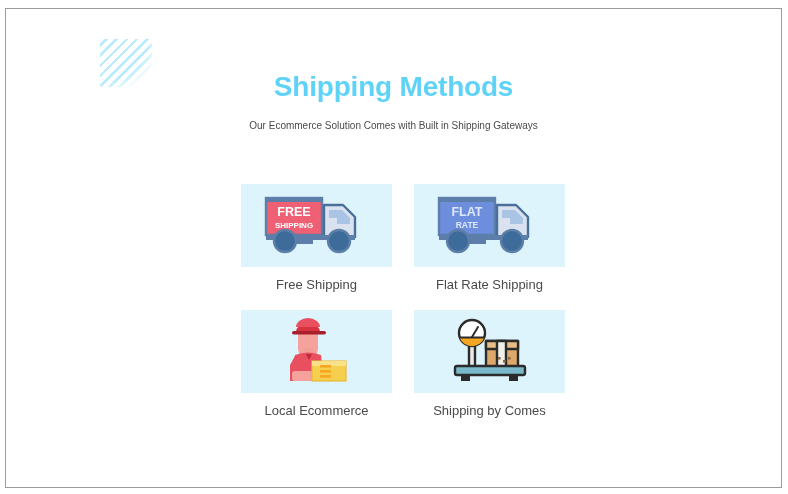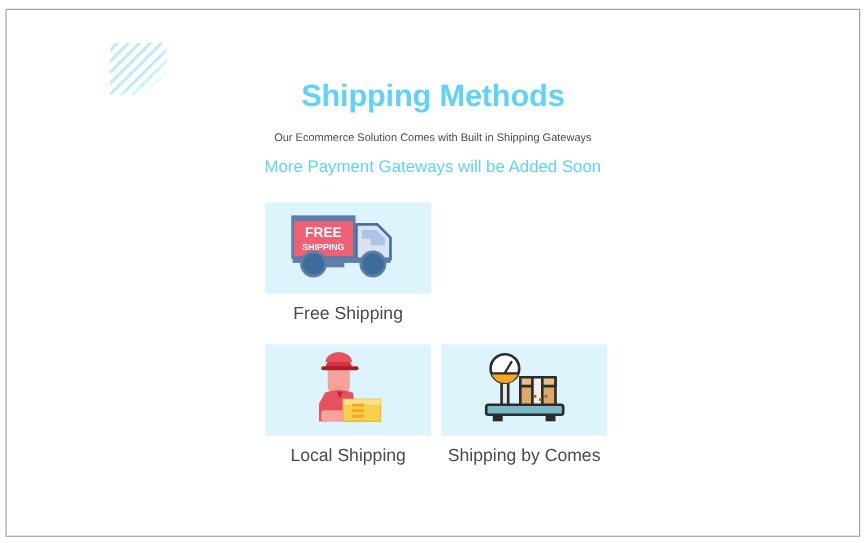--- a/index.html
+++ b/index.html
@@ -73,52 +73,51 @@
   
   #grid {
     position: absolute;
     left: 235px;
     top: 175px;
     width: 330px;
   }
   .row {
     display: flex;
     justify-content: flex-start;
-    gap: 9px;
+    gap: 22px;
   }
   .row + .row { margin-top: 18px; }
 
   .method { width: 151px; }
 
   .card {
     width: 151px;
     height: 83px;
     background: #ddf4fc;
     display: flex;
     align-items: center;
     justify-content: center;
   }
   .caption {
     margin-top: 10px;
     text-align: center;
-    font-size: 16px;
+    font-size: 13px;
     color: #4a4a4a;
     white-space: nowrap;
   }
 </style>
 </head>
 <body>
 
 <div id="page">
 
   <div id="deco"></div>
 
   <div id="heading">Shipping Methods</div>
   <div id="sub1">Our Ecommerce Solution Comes with Built in Shipping Gateways</div>
-  <div id="sub2">More Payment Gateways will be Added Soon</div>
 
   <div id="grid">
 
     <div class="row">
 
       <div class="method">
         <div class="card">
           <span>
             <svg width="112" height="62" viewBox="0 0 112 62">
 
@@ -134,20 +133,39 @@
               <rect x="30" y="47" width="22" height="4" fill="#5c7ea8"></rect>
 
               <circle cx="24" cy="48" r="11" fill="#3d6c9a" stroke="#5c7ea8" stroke-width="2.4"></circle>
               <circle cx="78" cy="48" r="11" fill="#3d6c9a" stroke="#5c7ea8" stroke-width="2.4"></circle>
             </svg>
           </span>
         </div>
         <div class="caption">Free Shipping</div>
       </div>
 
+      <div class="method">
+        <div class="card">
+          <span>
+            <svg width="112" height="62" viewBox="0 0 112 62">
+              <rect x="5" y="5" width="56" height="37" fill="#6d8ddd" stroke="#5c7ea8" stroke-width="2.4"></rect>
+              <rect x="5" y="5" width="56" height="4" fill="#5c7ea8"></rect>
+              <text x="33" y="23" font-family="'Liberation Sans',sans-serif" font-size="12.5" font-weight="bold" fill="#dce7fb" text-anchor="middle">FLAT</text>
+              <text x="33" y="35" font-family="'Liberation Sans',sans-serif" font-size="8.5" font-weight="bold" fill="#dce7fb" text-anchor="middle">RATE</text>
+              <path d="M63 12 L82 12 L94 24 L94 44 L63 44 Z" fill="#d9e2ee" stroke="#4a6f9a" stroke-width="2.4" stroke-linejoin="round"></path>
+              <path d="M68 17 L81 17 L89 25 L89 31 L76 31 L76 25 L68 25 Z" fill="#a9c4e4"></path>
+              <rect x="5" y="42" width="89" height="5" fill="#5c7ea8"></rect>
+              <rect x="30" y="47" width="22" height="4" fill="#5c7ea8"></rect>
+              <circle cx="24" cy="48" r="11" fill="#3d6c9a" stroke="#5c7ea8" stroke-width="2.4"></circle>
+              <circle cx="78" cy="48" r="11" fill="#3d6c9a" stroke="#5c7ea8" stroke-width="2.4"></circle>
+            </svg>
+          </span>
+        </div>
+        <div class="caption">Flat Rate Shipping</div>
+      </div>
 
     </div>
 
     <div class="row">
 
       <div class="method">
         <div class="card">
           <span>
             <svg width="78" height="70" viewBox="0 0 78 70">
 
@@ -167,21 +185,21 @@
               <rect x="14" y="56" width="22" height="10" rx="3" fill="#f4a29b"></rect>
 
               <rect x="34" y="46" width="34" height="20" fill="#f7cf4e" stroke="#e8b93a" stroke-width="1.2"></rect>
               <rect x="34" y="46" width="34" height="5" fill="#fbe08a"></rect>
               <rect x="42" y="50" width="11" height="2.6" fill="#f5a623"></rect>
               <rect x="42" y="55" width="11" height="2.6" fill="#f5a623"></rect>
               <rect x="42" y="60" width="11" height="2.6" fill="#f5a623"></rect>
             </svg>
           </span>
         </div>
-        <div class="caption">Local Shipping</div>
+        <div class="caption">Local Ecommerce</div>
       </div>
 
       <div class="method">
         <div class="card">
           <span>
             <svg width="86" height="66" viewBox="0 0 86 66">
               <g stroke="#2b2b2b" stroke-width="2.4" stroke-linejoin="round">
 
                 <rect x="22" y="28" width="6" height="22" fill="#e9e9e9"></rect>
 

